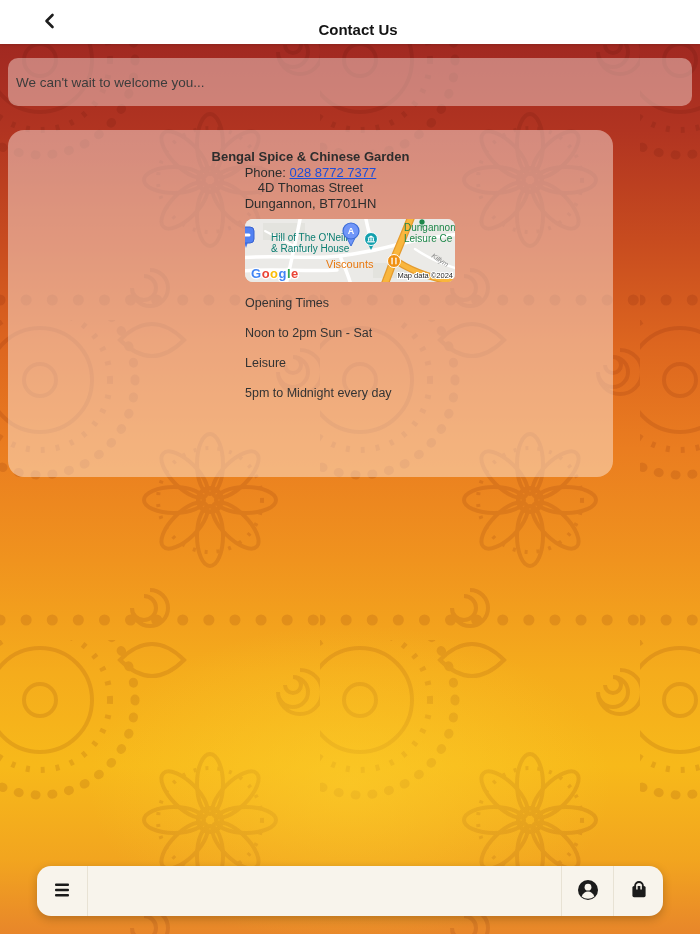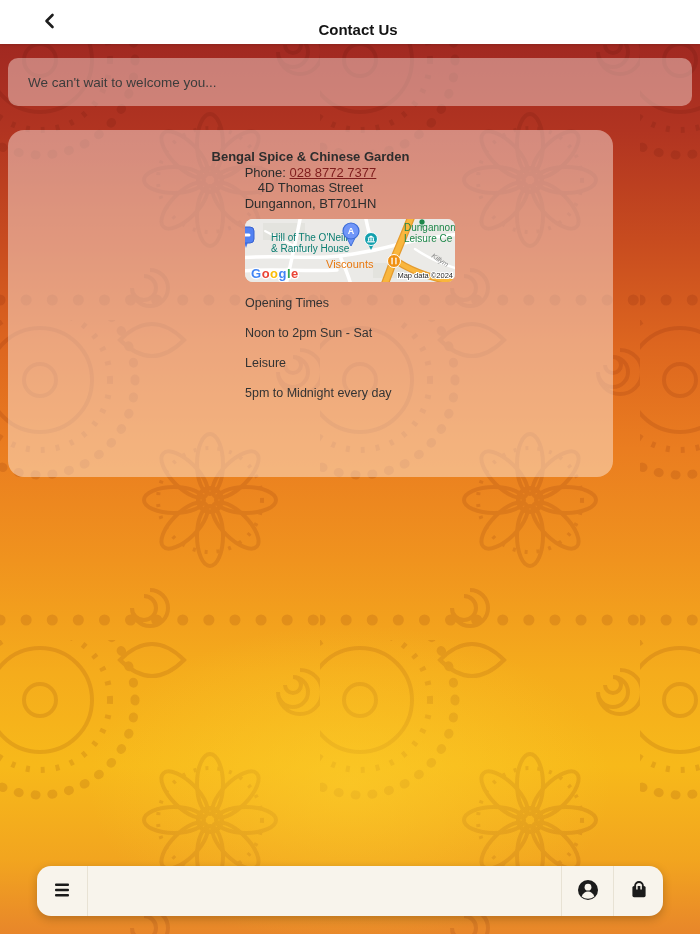--- a/index.html
+++ b/index.html
@@ -20,28 +20,28 @@
   .header{position:absolute;left:0;top:0;width:700px;height:44px;background:#ffffff;
     z-index:6;box-shadow:0 1px 3px rgba(0,0,0,.14);}
   .back-btn{position:absolute;left:34px;top:4px;width:30px;height:36px;border:none;
     background:transparent;padding:0;cursor:pointer;display:flex;align-items:center;justify-content:center;}
   .page-title{position:absolute;left:0;top:0;width:100%;height:44px;line-height:44px;
     text-align:center;font-size:15px;font-weight:bold;color:#141414;margin:8px;}
 
   
   .banner{position:absolute;left:8px;top:58px;width:684px;height:48px;border-radius:10px;
     background:rgba(255,243,238,.42);display:flex;align-items:center;z-index:3;}
-  .banner span{padding-left:20px;font-size:13.5px;color:#3c3c3c;}
+  .banner span{padding-left:8px;font-size:13.5px;color:#3c3c3c;}
 
   
   .card{position:absolute;left:8px;top:130px;width:605px;height:347px;border-radius:16px;
     background:rgba(255,244,240,.45);z-index:3;color:#2d2d2d;}
   .card .cline{text-align:center;font-size:13px;line-height:15.5px;}
   .card .c-name{margin-top:19px;font-weight:bold;}
-  .phone-link{color:#7f1d1d;text-decoration:underline;cursor:pointer;}
+  .phone-link{color:#1d4ed8;text-decoration:underline;cursor:pointer;}
   .map{position:absolute;left:237px;top:89px;width:210px;height:63px;border-radius:8px;
     overflow:hidden;background:#ebeae7;cursor:pointer;}
   .opening{position:absolute;left:237px;top:158px;text-align:left;}
   .opening .orow{height:30px;display:flex;align-items:center;font-size:12.5px;color:#333;}
 
   
   .bottombar{position:absolute;left:37px;top:866px;width:626px;height:50px;border-radius:14px;
     background:#f8f4ec;display:flex;z-index:5;box-shadow:0 3px 10px rgba(0,0,0,.22);}
   .bb-btn{border:none;background:transparent;padding:0;cursor:pointer;
     display:flex;align-items:center;justify-content:center;}

